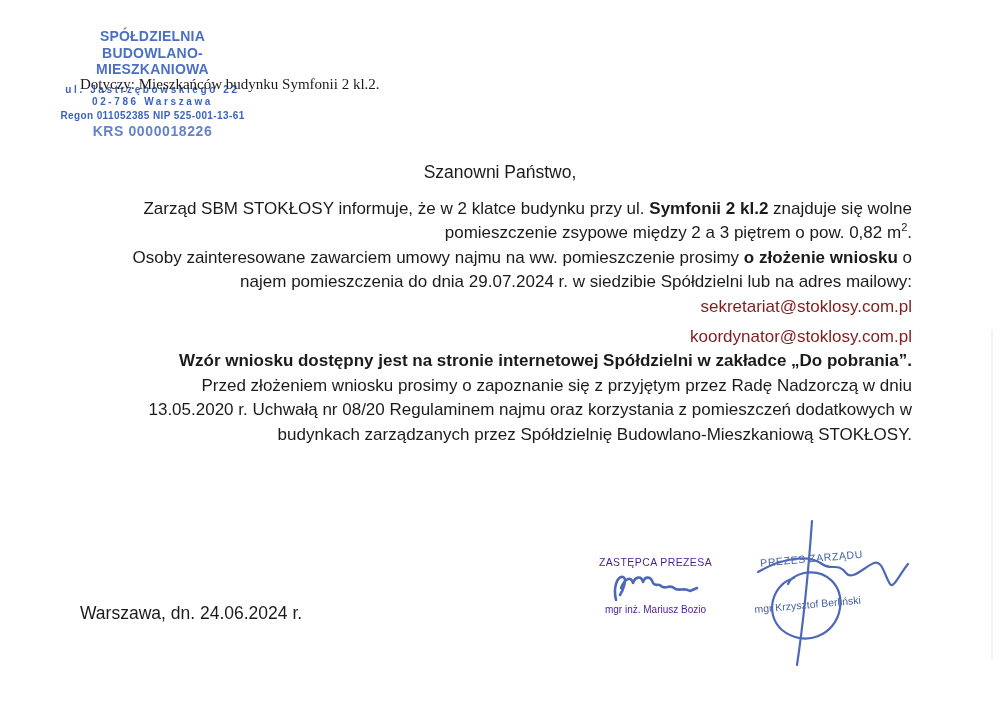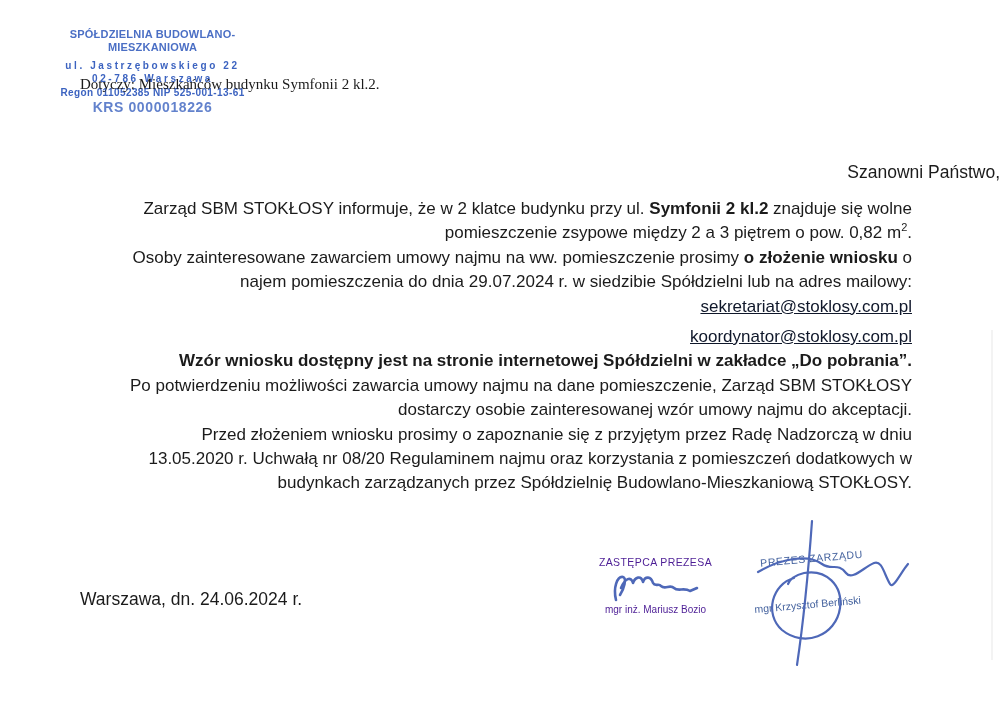--- a/index.html
+++ b/index.html
@@ -15,49 +15,49 @@
 
   
   .stamp {
     position: absolute; left: 50px; top: 28px; width: 205px;
     text-align: center;
     color: #3c63c0;
     font-weight: bold;
     line-height: 1.18;
     user-select: none;
   }
-  .stamp .l1 { font-size: 11px; letter-spacing: 0.2px; opacity: .92; }
+  .stamp .l1 { font-size: 14px; letter-spacing: 0.2px; opacity: .92; }
   .stamp .l2 { font-size: 13px;  letter-spacing: 4px; margin-top: 1px; }
   .stamp .l3 { font-size: 10px;  letter-spacing: 2.6px; margin-top: 6px; }
   .stamp .l4 { font-size: 10px;  letter-spacing: 2.6px; margin-top: 1px; }
   .stamp .l5 { font-size: 10px;  letter-spacing: 0.4px; margin-top: 2px; }
   .stamp .l6 { font-size: 14px;   letter-spacing: 0.6px; margin-top: 1px; opacity: .8; }
 
   
   .subject {
     position: absolute; left: 80px; top: 76px;
     font-size: 15px;
     font-family: Liberation Serif, serif;
   }
   .salutation {
     position: absolute; left: 0; top: 162px; width: 1000px;
-    text-align: right; font-size: 17.5px;
+    text-align: center; font-size: 17.5px;
   }
   .body-text {
     position: absolute; left: 80px; top: 197px; width: 832px;
     font-size: 17px; line-height: 24.4px; text-align: justify;
   }
   .body-text p { margin: 0; text-indent: 40px; text-align: right; }
   .email-line { text-indent: 140px !important; text-align: left; margin-top: 6px !important; }
   .bold-line { font-weight: bold; text-indent: 0 !important; white-space: nowrap; }
-  a.email { color: #0f172a; text-decoration: underline; cursor: pointer; }
+  a.email { color: #7f1d1d; cursor: pointer; }
   sup { font-size: 11px; line-height: 0; }
 
   .date-line {
-    position: absolute; left: 80px; top: 589px;
+    position: absolute; left: 80px; top: 603px;
     font-size: 17.5px;
   }
 
   
   .sig-left {
     position: absolute; left: 583px; top: 556px; width: 145px;
     text-align: center; color: #4c1d95;
   }
   .sig-left .sig-title { font-size: 10.5px; letter-spacing: 0.4px; }
   .sig-left .sig-name  { font-size: 10px; margin-top: 2px; }
@@ -98,21 +98,20 @@
   <div class="body-text">
 
     <p><span>Zarząd SBM STOKŁOSY informuje, że w 2 klatce budynku przy ul. </span><b>Symfonii 2 kl.2</b><span> znajduje się wolne pomieszczenie zsypowe między 2 a 3 piętrem o pow. 0,82 m</span><sup>2</sup><span>.</span></p>
 
     <p><span>Osoby zainteresowane zawarciem umowy najmu na ww. pomieszczenie prosimy </span><b>o złożenie wniosku</b><span> o najem pomieszczenia do dnia 29.07.2024 r. w siedzibie Spółdzielni lub na adres mailowy: </span><a class="email">sekretariat@stoklosy.com.pl</a></p>
 
     <p class="email-line"><a class="email">koordynator@stoklosy.com.pl</a></p>
 
     <p class="bold-line">Wzór wniosku dostępny jest na stronie internetowej Spółdzielni w zakładce „Do pobrania”.</p>
 
-    <p>Po potwierdzeniu możliwości zawarcia umowy najmu na dane pomieszczenie, Zarząd SBM STOKŁOSY dostarczy osobie zainteresowanej wzór umowy najmu do akceptacji.</p>
 
     <p>Przed złożeniem wniosku prosimy o zapoznanie się z przyjętym przez Radę Nadzorczą w dniu 13.05.2020 r. Uchwałą nr 08/20 Regulaminem najmu oraz korzystania z pomieszczeń dodatkowych w budynkach zarządzanych przez Spółdzielnię Budowlano-Mieszkaniową STOKŁOSY.</p>
   </div>
 
   <div class="date-line">Warszawa, dn. 24.06.2024 r.</div>
 
   <div class="sig-left">
     <div class="sig-title">ZASTĘPCA PREZESA</div>
     <svg width="100" height="40" viewBox="0 0 100 40">
       <path class="ink" stroke-width="2.6" d="M10,34 C7,22 11,10 17,11 C21,12 18,23 14,29 M15,22 C19,12 25,10 27,17 C29,11 35,9 37,16 C39,10 45,10 47,17 C49,21 53,17 55,20 C59,24 64,18 68,22 C72,26 78,21 84,25 L91,22"></path>

